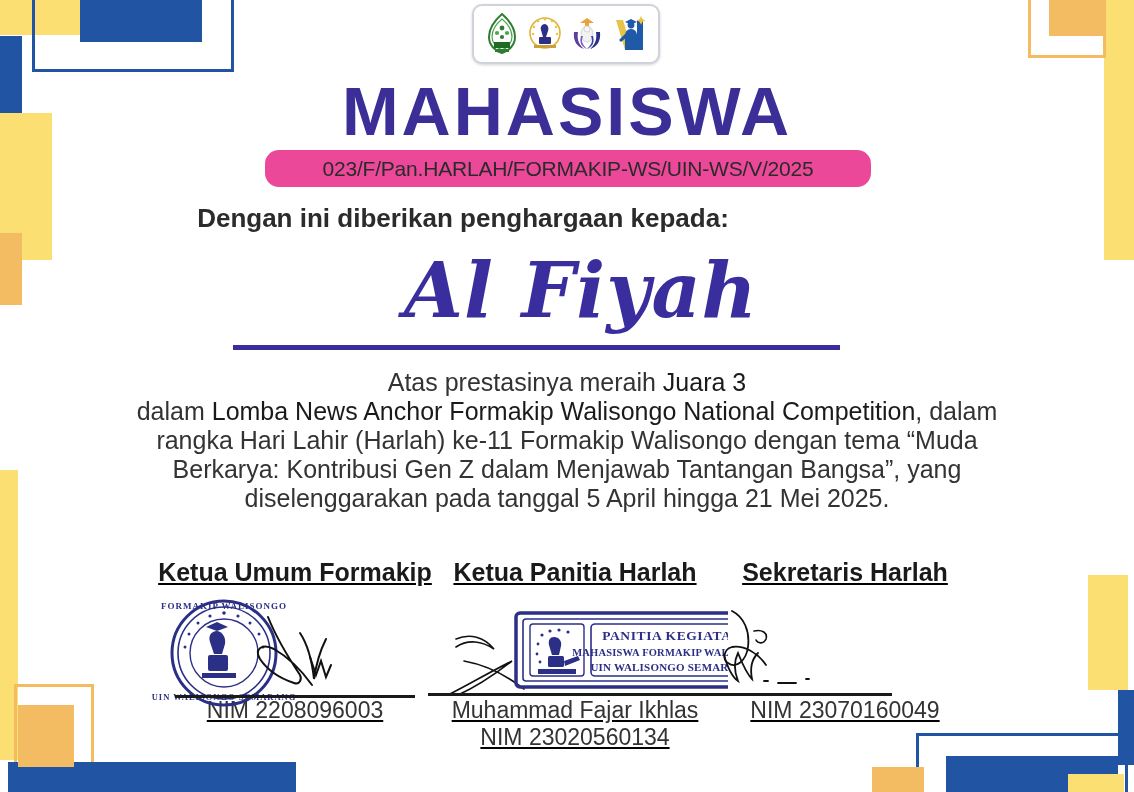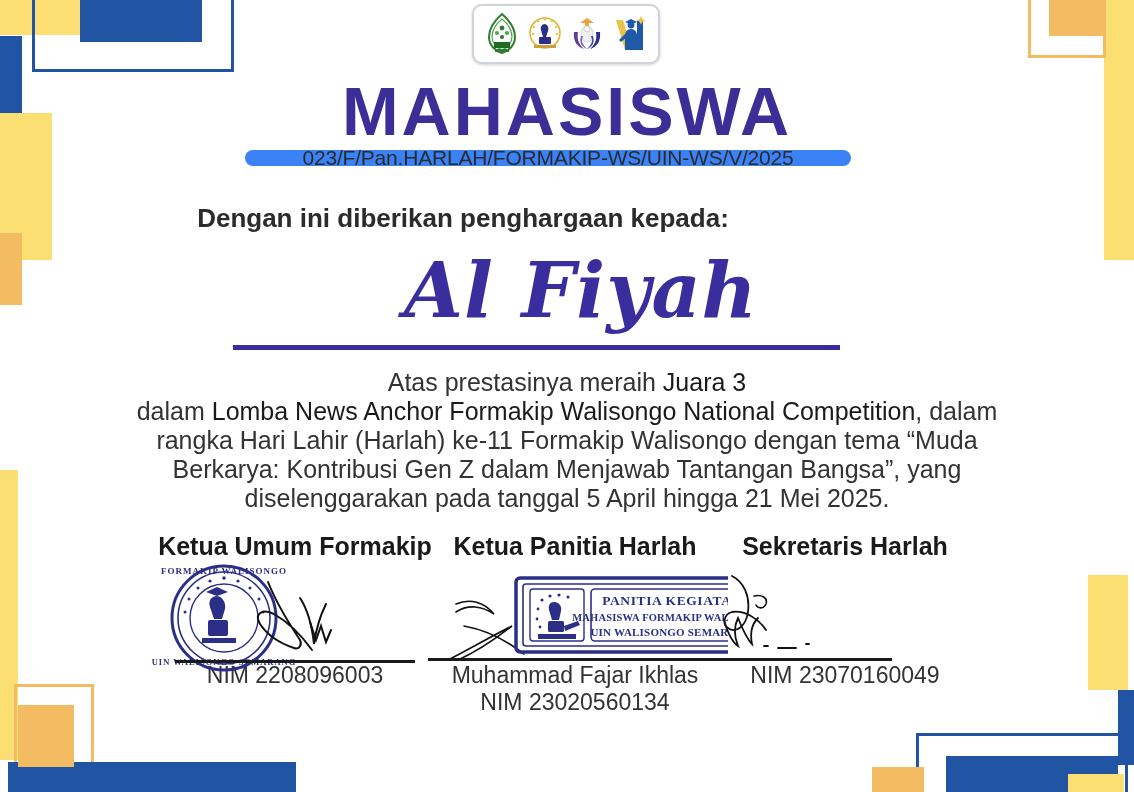--- a/index.html
+++ b/index.html
@@ -52,23 +52,23 @@
     text-align: center;
     font-family: "Liberation Sans", sans-serif;
     font-weight: 700;
     font-size: 68px;
     letter-spacing: 3px;
     color: #3B2F97;
     z-index: 5;
   }
 
   .cert-number {
-    position: absolute; top: 150px; left: 245px;
-    width: 606px; height: 16px;
-    background: #3b82f6;
+    position: absolute; top: 150px; left: 265px;
+    width: 606px; height: 37px;
+    background: #ec4899;
     border-radius: 14px;
     display: flex; align-items: center; justify-content: center;
     font-size: 21px;
     font-weight: 400;
     color: #2a2a2a;
     letter-spacing: -0.2px;
     z-index: 5;
   }
 
   .awarded-to {
@@ -106,40 +106,41 @@
     text-align: center;
     font-size: 25px;
     line-height: 29px;
     color: #333333;
     z-index: 5;
   }
   .body-text b { font-weight: 400; color: #1a1a1a; }
 
   
   .signatures {
-    position: absolute; top: 532px; left: 150px;
+    position: absolute; top: 558px; left: 150px;
     width: 830px; height: 200px;
     display: flex;
     z-index: 5;
+    text-decoration: underline;
   }
   .sig-col { position: relative; flex: 1; text-align: center; }
   .sig-col.c1 { flex: 0 0 290px; }
   .sig-col.c2 { flex: 0 0 270px; }
   .sig-col.c3 { flex: 0 0 270px; }
 
   .sig-title {
     font-size: 25px;
     font-weight: 700;
     color: #1a1a1a;
     white-space: nowrap;
   }
   .sig-art {
     position: relative;
     height: 98px;
-    margin-top: 3px;
+    margin-top: 12px;
   }
   .sig-name {
     font-size: 23px;
     color: #333333;
     line-height: 27px;
   }
   .sig-nim {
     font-size: 23px;
     color: #333333;
     line-height: 27px;

